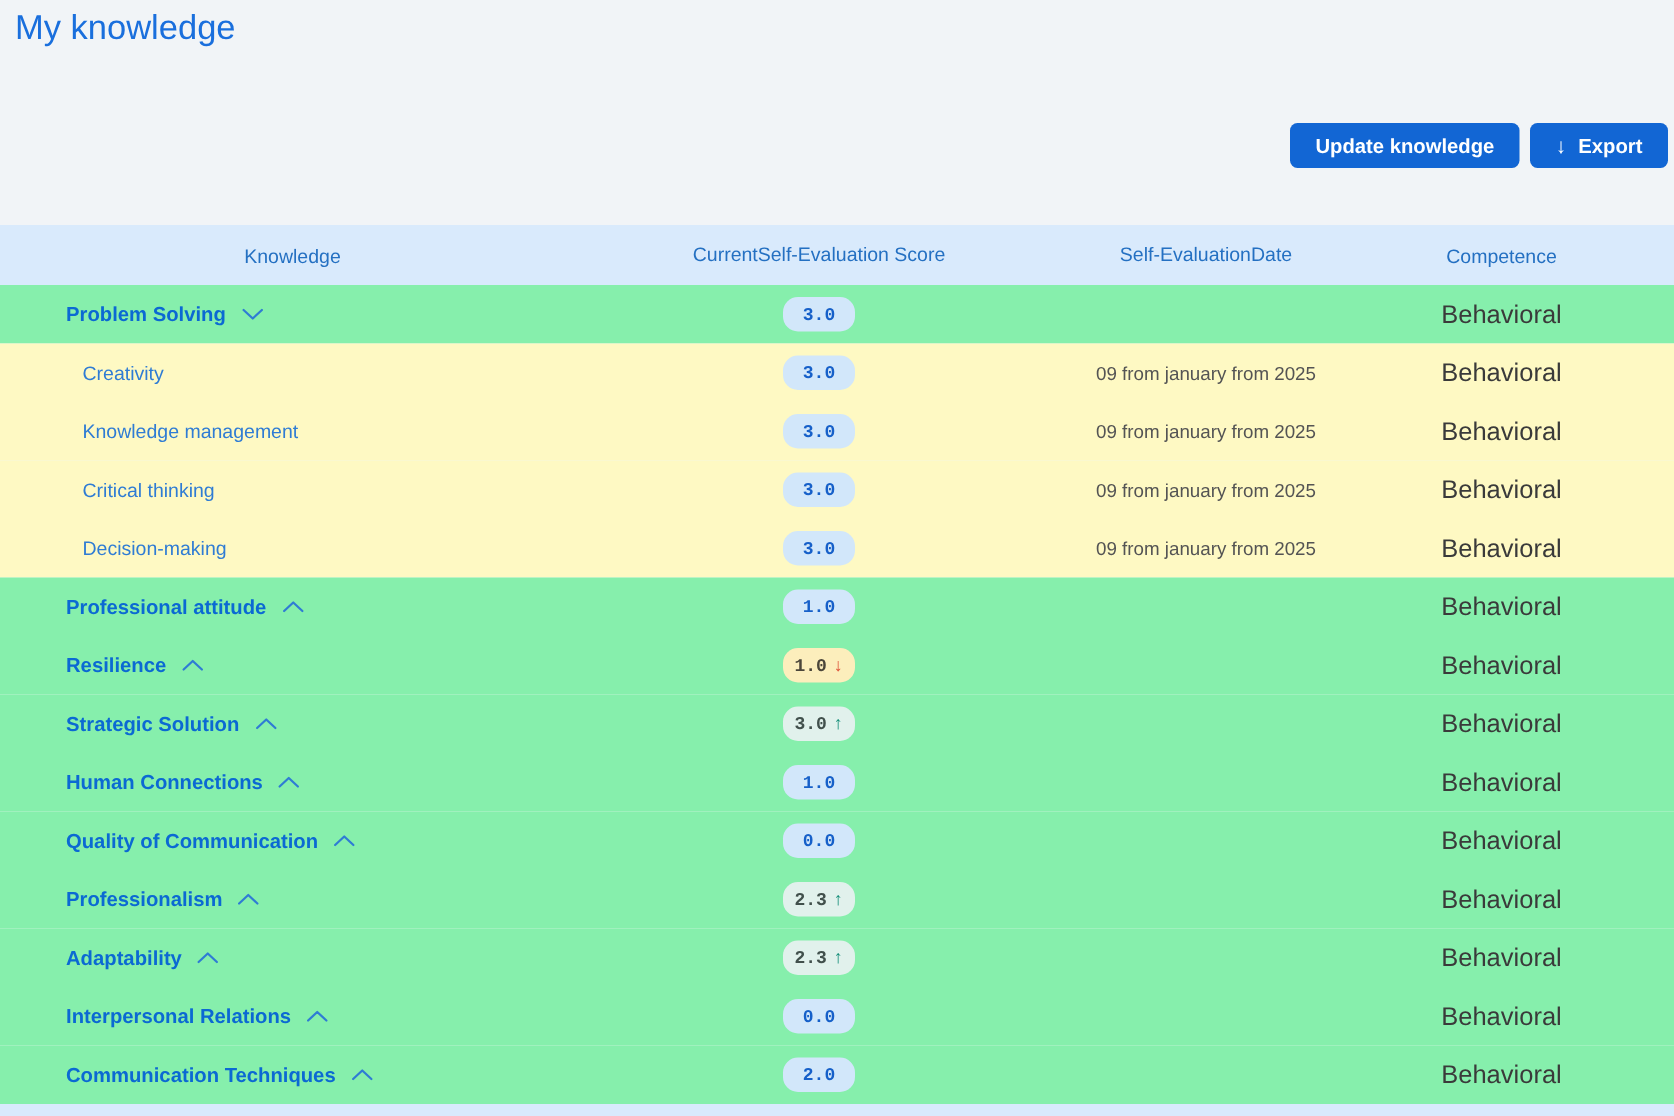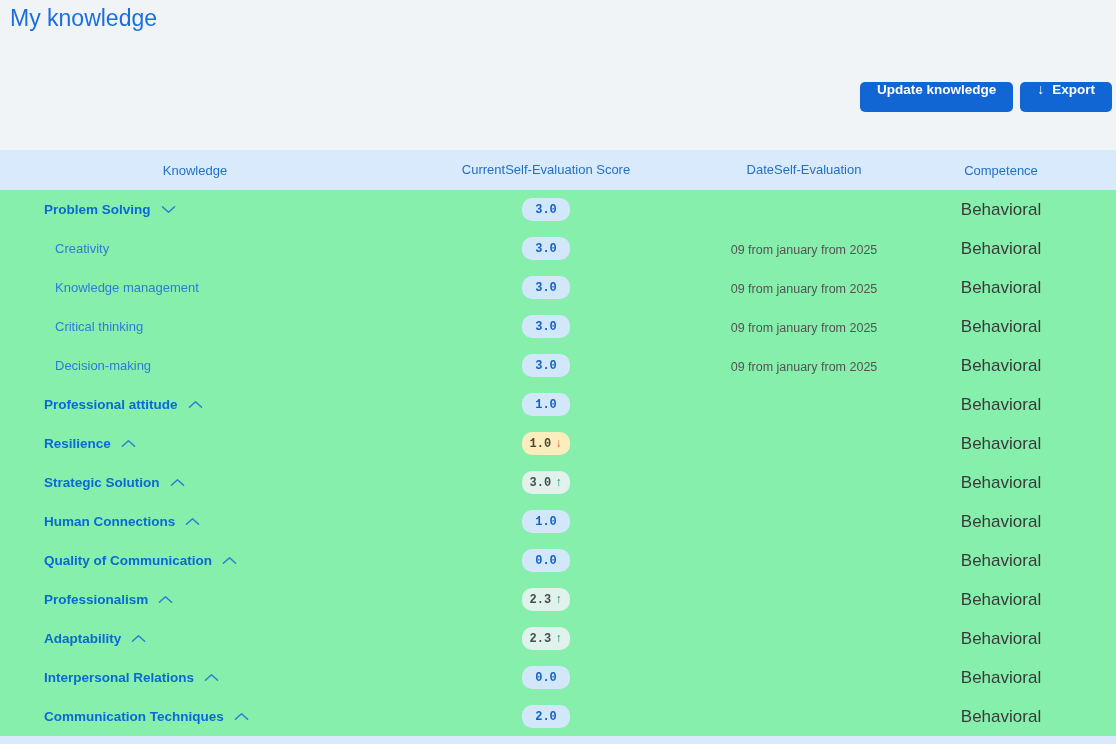--- a/index.html
+++ b/index.html
@@ -24,41 +24,41 @@
   .actions {
     position:absolute; top:82px; right:4px;
     display:flex; gap:7px;
   }
   .btn {
     background:#1266d4; color:#ffffff;
     border:none; border-radius:5px;
     height:30px; padding:0 17px;
     font-family:"Liberation Sans", sans-serif;
     font-size:13.5px; font-weight:bold;
-    display:inline-flex; align-items:flex-start; gap:8px;
+    display:inline-flex; align-items:center; gap:8px;
     cursor:pointer;
   }
   .btn .dl-icon { font-size:14px; font-weight:bold; line-height:1; }
   
   .ktable { position:absolute; top:150px; left:0; width:1116px; }
   .thead {
     display:flex; align-items:center;
     height:40px; background:#d9eafc;
     padding-right:4px;
     color:#2470c2; font-size:13px;
   }
   .c1 { width:390px; }
   .c2 { width:312px; text-align:center; }
   .c3 { width:204px; text-align:center; }
   .c4 { width:190px; text-align:center; }
   .thead .c1 { text-align:center; }
   .hdr-2line { display:flex; flex-direction:row; line-height:1.35;justify-content:center; }
   .trow {
     display:flex; align-items:center;
-    height:39px; background:#86efac;
+    height:39px; background:#fef9c3;
     padding-right:20px;
   }
   .trow.group { background:#86efac; }
   .trow .c1 { display:flex; align-items:center; }
   .trow.group .c1 { padding-left:44px; }
   .trow.child .c1 { padding-left:55px; }
   .row-label { cursor:pointer; }
   .trow.group .row-label { font-weight:bold; color:#0b69d3; font-size:13.5px; }
   .trow.child .row-label { color:#2f7cd4; font-size:13px; }
   .chevron { margin-left:10px; color:#2f7cd4; cursor:pointer; display:inline-flex; }
@@ -100,22 +100,22 @@
       <span>Knowledge</span>
     </div>
     <div class="c2">
       <span class="hdr-2line">
         <span>Current</span>
         <span>Self-Evaluation Score</span>
       </span>
     </div>
     <div class="c3">
       <span class="hdr-2line">
+        <span>Self-Evaluation</span>
         <span>Date</span>
-        <span>Self-Evaluation</span>
       </span>
     </div>
     <div class="c4">
       <span>Competence</span>
     </div>
   </div>
   <div id="tbody">
   <div class="trow group">
     <div class="c1">
       <span class="row-label">Problem Solving</span>

